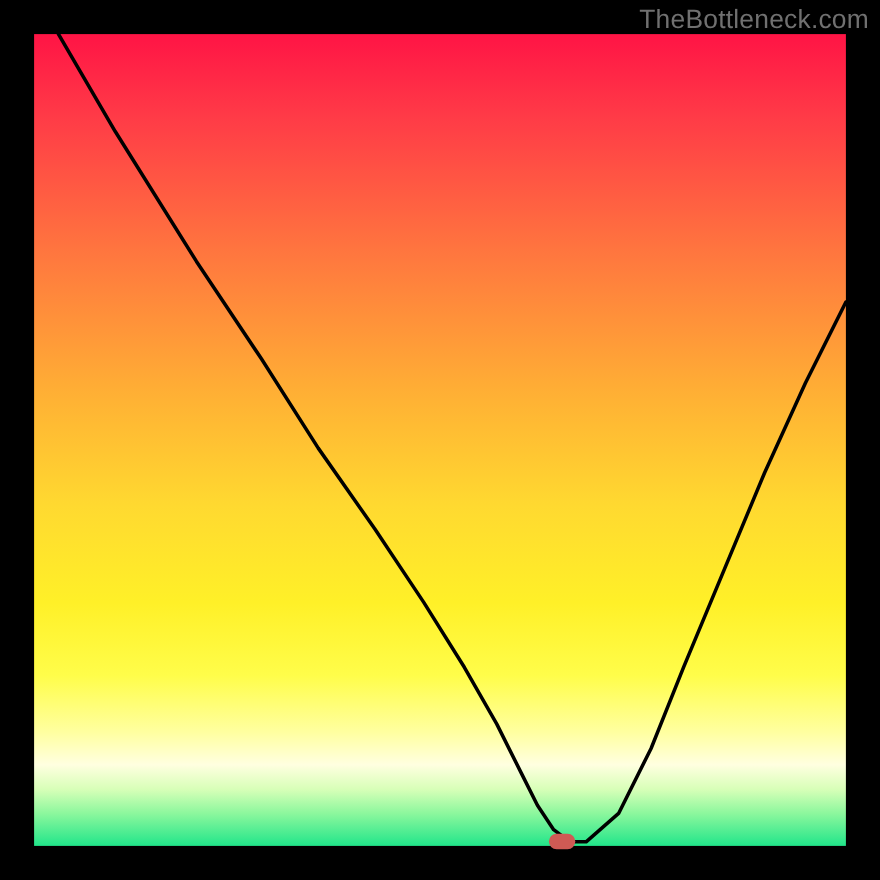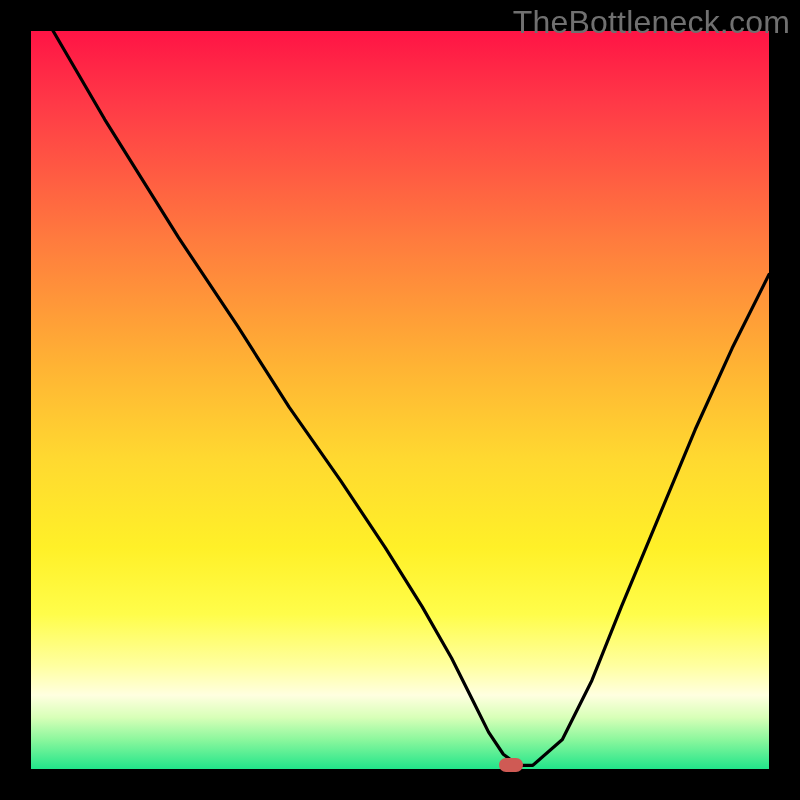--- a/index.html
+++ b/index.html
@@ -15,21 +15,21 @@
     position: relative;
     width: 800px;
     height: 800px;
     background: #000;
   }
   .watermark {
     position: absolute;
     top: 4px;
     right: 10px;
     color: #707070;
-    font-size: 32px;
+    font-size: 24px;
     font-weight: 500;
     letter-spacing: 0.2px;
     z-index: 5;
   }
   .plot-area {
     position: absolute;
     left: 31px;
     top: 31px;
     width: 738px;
     height: 738px;

